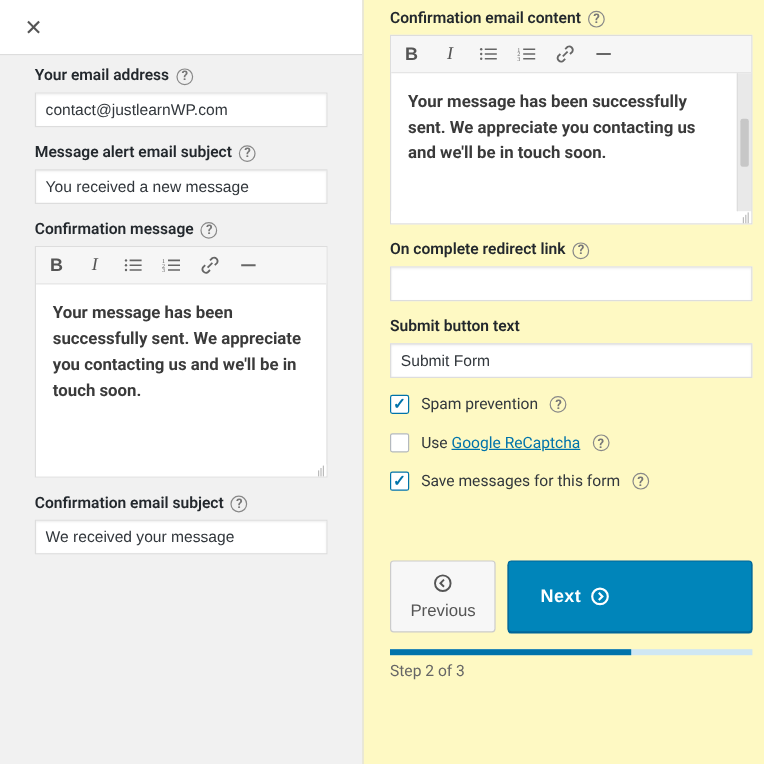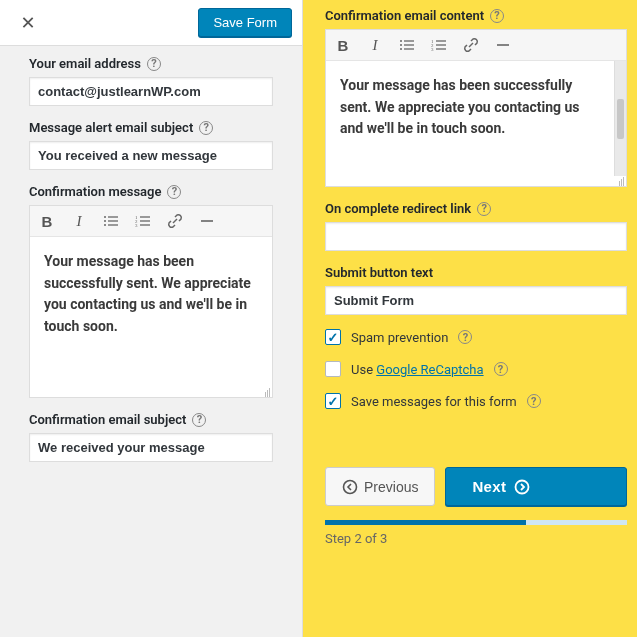--- a/index.html
+++ b/index.html
@@ -1,67 +1,66 @@
 <!DOCTYPE html>
 <html><head>
 <meta charset="utf-8">
 <style>
   * { box-sizing: border-box; margin: 0; padding: 0; }
   html, body { font-family: -apple-system, BlinkMacSystemFont, "Segoe UI", Roboto, Arial, sans-serif; font-size: 13px; color: #32373c; }
   body { width: 637px; height: 637px; display: flex; background: #f1f1f1; overflow: hidden; }
 
   .col-left { width: 302px; display: flex; flex-direction: column; }
-  .col-right { flex: 1 1 0; border-left: 1px solid #ddd; background: #fde047; padding: 8px 10px 0 22px; display: flex; flex-direction: column; }
+  .col-right { flex: 1 1 0; border-left: 1px solid #ddd; background: #fef9c3; padding: 8px 10px 0 22px; display: flex; flex-direction: column; }
 
   .topbar { height: 46px; display: flex; align-items: center; border-bottom: 1px solid #ddd; background: #fff; padding: 0 10px; }
   .topbar .close { width: 28px; height: 28px; display: flex; align-items: center; justify-content: center; color: #555; font-size: 18px; cursor: pointer; margin-left: 4px; }
   .topbar .spacer { flex: 1; }
   .btn-primary { background: #0085ba; border: 1px solid #006799; color: #fff; padding: 6px 14px; border-radius: 3px; font-size: 13px; cursor: pointer; box-shadow: 0 1px 0 #006799; }
 
   .left-body { padding: 10px 29px; overflow: auto; }
   .field { margin-bottom: 14px; }
   .label { font-weight: 600; color: #23282d; margin-bottom: 6px; display: flex; align-items: center; gap: 6px; font-size: 13px; }
   .help-icon { display: inline-flex; width: 14px; height: 14px; align-items: center; justify-content: center; color: #777; font-size: 11px; border: 1px solid #888; border-radius: 50%; cursor: help; font-weight: 700; line-height: 1; }
-  input[type=text].tbox { width: 100%; border: 1px solid #ddd; background: #fff; padding: 6px 8px; font-size: 13px; color: #32373c; box-shadow: inset 0 1px 2px rgba(0,0,0,.07); font-weight: bold; }
+  input[type=text].tbox { width: 100%; border: 1px solid #ddd; background: #fff; padding: 6px 8px; font-size: 13px; color: #32373c; box-shadow: inset 0 1px 2px rgba(0,0,0,.07); }
   .editor { border: 1px solid #ddd; background: #fff; }
   .editor .toolbar { border-bottom: 1px solid #e5e5e5; padding: 6px 8px; display: flex; gap: 14px; align-items: center; background: #f6f6f6; }
   .editor .toolbar .tb { width: 18px; height: 18px; display: inline-flex; align-items: center; justify-content: center; color: #555; cursor: pointer; font-size: 15px; font-family: Georgia, serif; }
   .editor .toolbar .tb.bold { font-weight: 700; font-family: Arial, sans-serif; }
   .editor .toolbar .tb.italic { font-style: italic; }
   .editor-content { padding: 14px 14px; color: #3a3a3a; font-size: 14px; line-height: 1.55; min-height: 120px; position: relative; font-weight: bold; }
   .editor .resize { height: 10px; background: #fff; border-top: 1px solid transparent; display:flex; justify-content:flex-end; }
   .editor .resize .grip { width: 12px; height: 10px; display:flex; align-items:flex-end; justify-content:flex-end; padding: 0 2px 1px 0; }
   .editor .resize .grip span { display:inline-block; width:1px; height:5px; background:#bbb; margin-left:1px; }
 
   
   .checkbox-row { display: flex; align-items: center; gap: 10px; font-size: 13px; color: #32373c; margin-bottom: 16px; }
   .checkbox { appearance: none; width: 16px; height: 16px; border: 1px solid #b4b9be; background: #fff; display: inline-flex; align-items: center; justify-content: center; cursor: pointer; border-radius: 2px; }
   .checkbox.checked { border-color: #0073aa; }
   .checkbox.checked::after { content: "✓"; color: #0073aa; font-size: 13px; line-height: 1; font-weight: 700; }
   a.link { color: #0073aa; text-decoration: underline; }
 
   .nav-row { display: flex; gap: 10px; margin-top: 42px; }
-  .btn-outline { background: #f7f7f7; border: 1px solid #ccc; color: #555; padding: 10px 16px; font-size: 14px; border-radius: 3px; cursor: pointer; display: inline-flex; align-items: center; gap: 6px; }
+  .btn-outline { background: #f7f7f7; border: 1px solid #ccc; color: #555; padding: 10px 16px; font-size: 14px; border-radius: 3px; cursor: pointer; display: inline-flex; align-items: center; gap: 6px; flex-direction: column; }
   .btn-primary-big { background: #0085ba; border: 1px solid #006799; color: #fff; padding: 10px 26px; font-size: 15px; border-radius: 3px; cursor: pointer; display: inline-flex; align-items: center; gap: 8px; font-weight: 600; letter-spacing: .3px; flex: 1; justify-content: flex-start; box-shadow: 0 1px 0 #006799; }
 
   .progress { margin-top: 14px; height: 5px; background: #cfe7f3; width: 100%; display:flex; }
   .progress .bar { width: 66.6%; background: #0073aa; }
 
   .step-text { text-align: left; font-size: 13px; color: #666; margin-top: 6px; }
 
   svg.i { width: 16px; height: 16px; }
 </style>
 </head>
 <body>
 
 <div class="col-left">
   <div class="topbar">
     <div class="close">✕</div>
     <div class="spacer"></div>
-    <button class="btn-primary">Save Form</button>
   </div>
 
   <div class="left-body">
     <div class="field">
       <div class="label">
         <span>Your email address</span>
         <span class="help-icon">?</span>
       </div>
       <input type="text" class="tbox" value="contact@justlearnWP.com" style="">
     </div>

